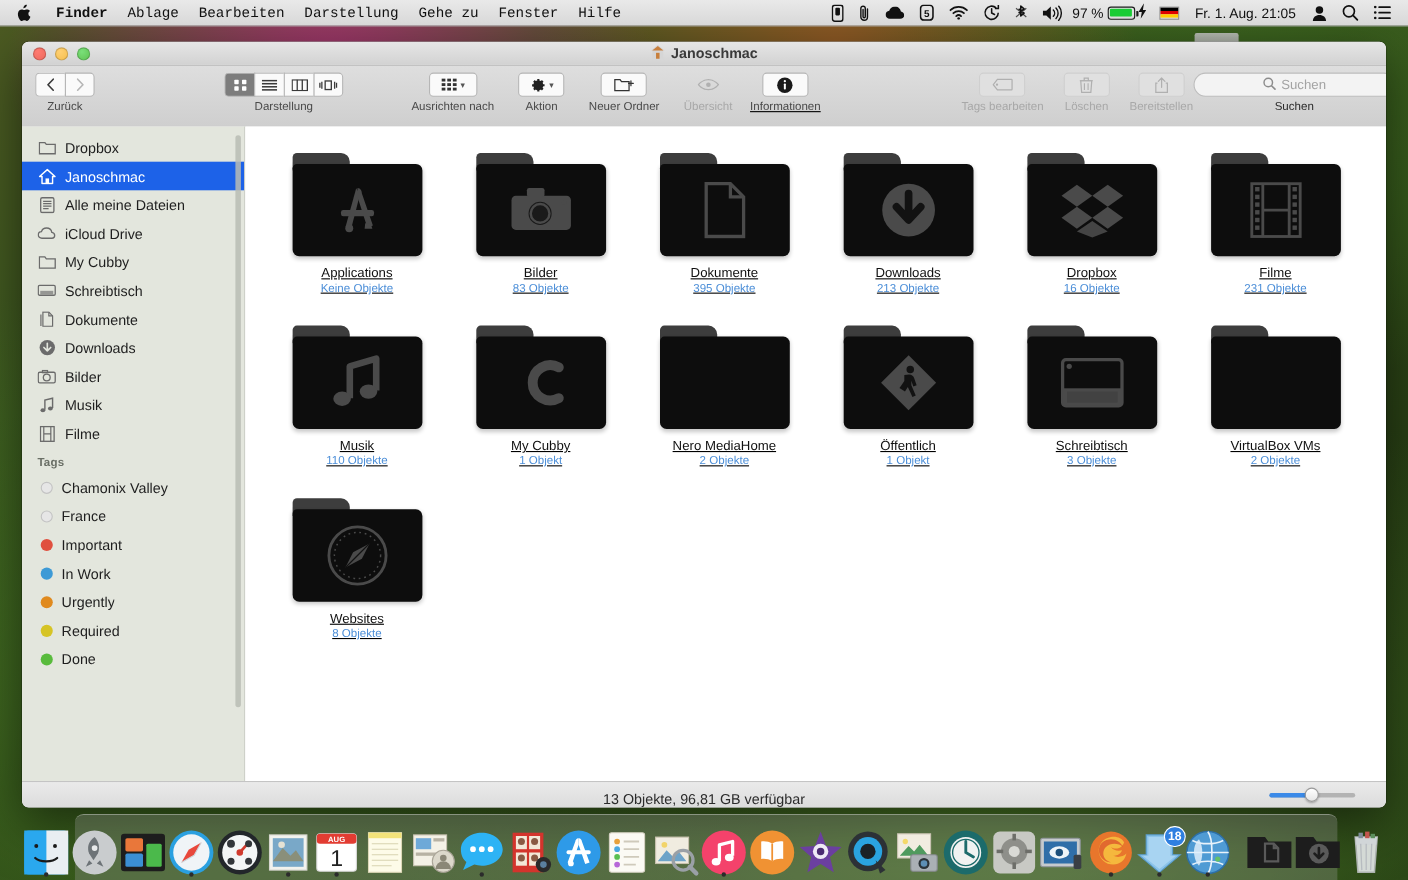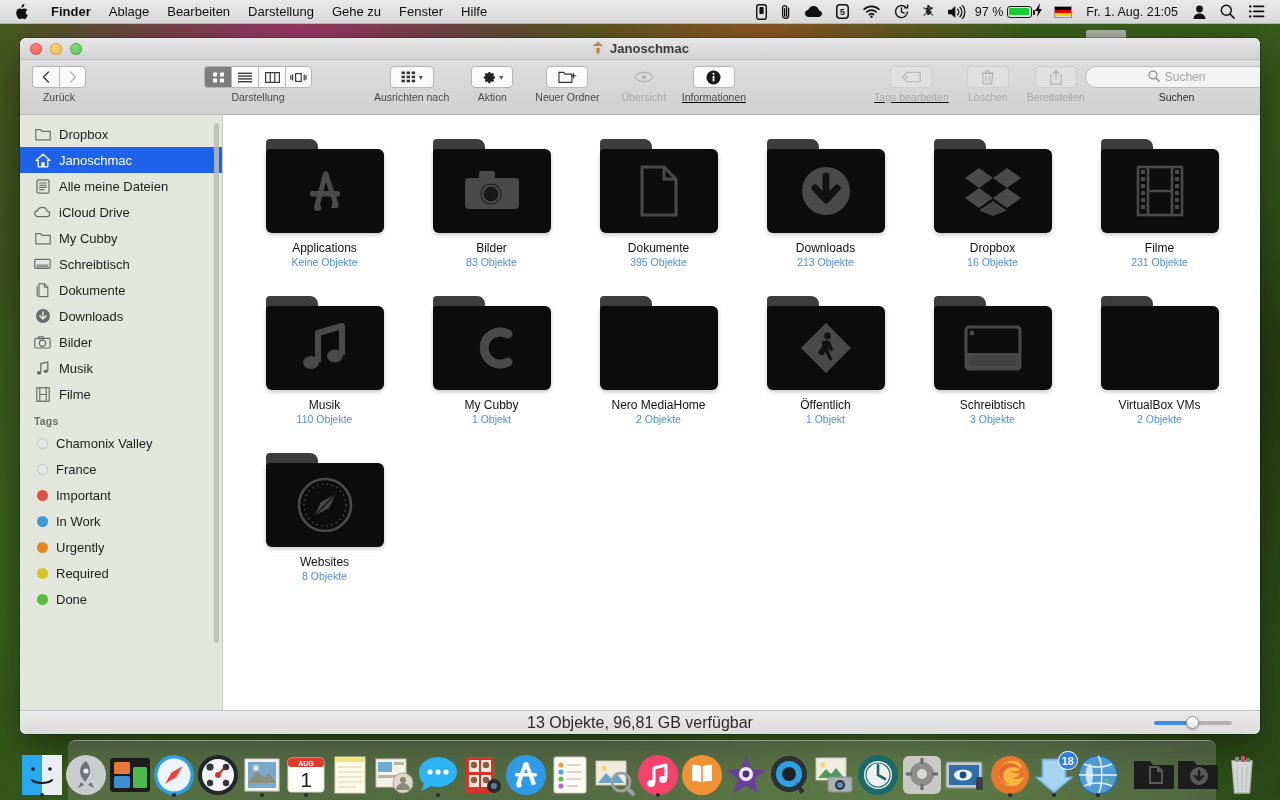--- a/index.html
+++ b/index.html
@@ -36,21 +36,21 @@
     display:flex; align-items:center;
     font-size:13px; color:#101010;
     z-index:50;
   }
   .menu-left { display:flex; align-items:center; height:100%; }
   .apple-logo {
     padding:0 14px 0 14px; font-size:15px; line-height:1; color:#000;
     display:flex; align-items:center; height:100%;
   }
   .menu-item {
-    padding:0 9px; height:100%; display:flex; align-items:center; white-space:nowrap;
+    padding:0 9px; height:100%; display:flex; align-items:center; white-space:nowrap;font-family:Liberation Mono, monospace;
   }
   .menu-item.bold { font-weight:bold; }
   .menu-right {
     margin-left:auto; display:flex; align-items:center; height:100%;
     padding-right:8px; font-size:12.5px;
   }
   .status-item {
     padding:0 7px; height:100%; display:flex; align-items:center; justify-content:center;
   }
   .status-item svg { display:block; }
@@ -160,21 +160,21 @@
   }
 
   
   #content { flex:1; background:#fff; position:relative; overflow:hidden; }
   #grid {
     display:flex; flex-wrap:wrap; align-content:flex-start;
     padding:18px 12px 0 18px; gap:0;
   }
   .file {
     width:167px; display:flex; flex-direction:column; align-items:center;
-    padding-top:6px; margin-bottom:22px;
+    padding-top:6px; margin-bottom:22px;text-decoration:underline;
   }
   .folder { width:118px; height:94px; position:relative; }
   .folder .tab {
     position:absolute; left:0; top:0; width:52px; height:16px;
     background:#3d3d3d; border-radius:4px 8px 0 0;
   }
   .folder .body {
     position:absolute; left:0; top:10px; width:118px; height:84px;
     background:#0d0d0d; border-radius:4px 6px 6px 6px;
     box-shadow:0 2px 4px rgba(0,0,0,.22);
@@ -182,22 +182,22 @@
     overflow:hidden;
   }
   .folder .body .glyph { opacity:1; }
   .fname { font-size:12px; color:#101010; margin-top:8px; text-align:center; }
   .fcount { font-size:10.5px; color:#4d8fd8; margin-top:1px; text-align:center; }
 
   
   #statusbar {
     height:24px; background:linear-gradient(#eaeaea,#dcdcdc);
     border-top:1px solid #c4c4c4; flex:none;
-    display:flex; align-items:center; justify-content:center;
-    font-size:16px; color:#2b2b2b; position:relative;
+    display:flex; align-items:flex-end; justify-content:center;
+    font-size:13px; color:#2b2b2b; position:relative;
   }
   #zoom-slider {
     position:absolute; right:28px; top:50%; transform:translateY(-50%);
     width:78px; height:4px; background:#b3b3b3; border-radius:2px;
   }
   #zoom-slider .filled { position:absolute; left:0; top:0; height:4px; width:38px; background:#3b8ae8; border-radius:2px; }
   #zoom-slider .knob {
     position:absolute; left:32px; top:-5px; width:13px; height:13px; border-radius:50%;
     background:linear-gradient(#fff,#e6e6e6); border:.5px solid #9a9a9a;
     box-shadow:0 1px 2px rgba(0,0,0,.3);
@@ -473,21 +473,21 @@
       <div class="pill" style="width:42px;">
         <svg width="15" height="15" viewBox="0 0 15 15">
             <circle cx="7.5" cy="7.5" r="7" fill="#1a1a1a"></circle>
             <circle cx="7.5" cy="3.8" r="1.05" fill="#fff"></circle>
             <rect x="6.6" y="5.8" width="1.8" height="5.6" rx=".7" fill="#fff"></rect>
           </svg>
       </div>
       <div class="tb-caption">Informationen</div>
     </div>
 
-    <div class="tb-group" style="margin-left:128px;text-decoration:underline;">
+    <div class="tb-group" style="margin-left:128px;">
       <div class="pill disabled" style="width:42px;">
         <svg width="19" height="12" viewBox="0 0 20 12">
             <path d="M5 1h13.4a.6.6 0 0 1 .6.6v8.8a.6.6 0 0 1-.6.6H5L1 6z" fill="none" stroke="#b0b0b0" stroke-width="1.2"></path>
             <circle cx="4.6" cy="6" r="1.1" fill="#b0b0b0"></circle>
           </svg>
       </div>
       <div class="tb-caption dim">Tags bearbeiten</div>
     </div>
 
     <div class="tb-group" style="margin-left:18px;justify-content:center;">

